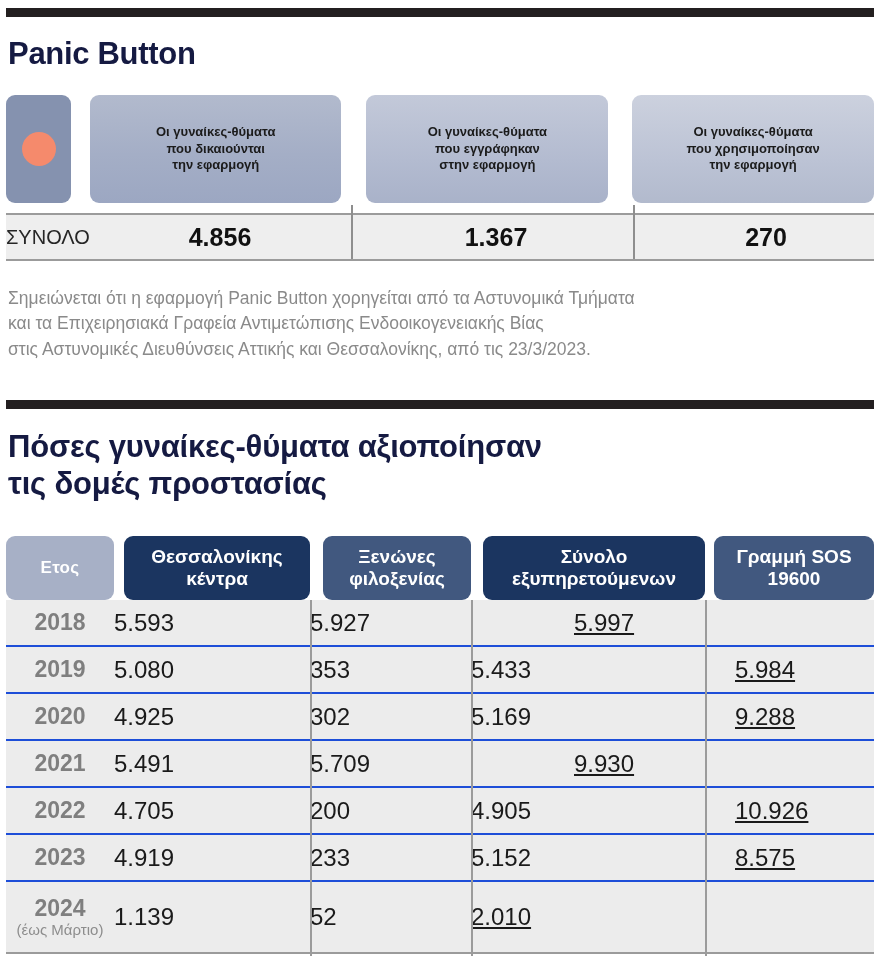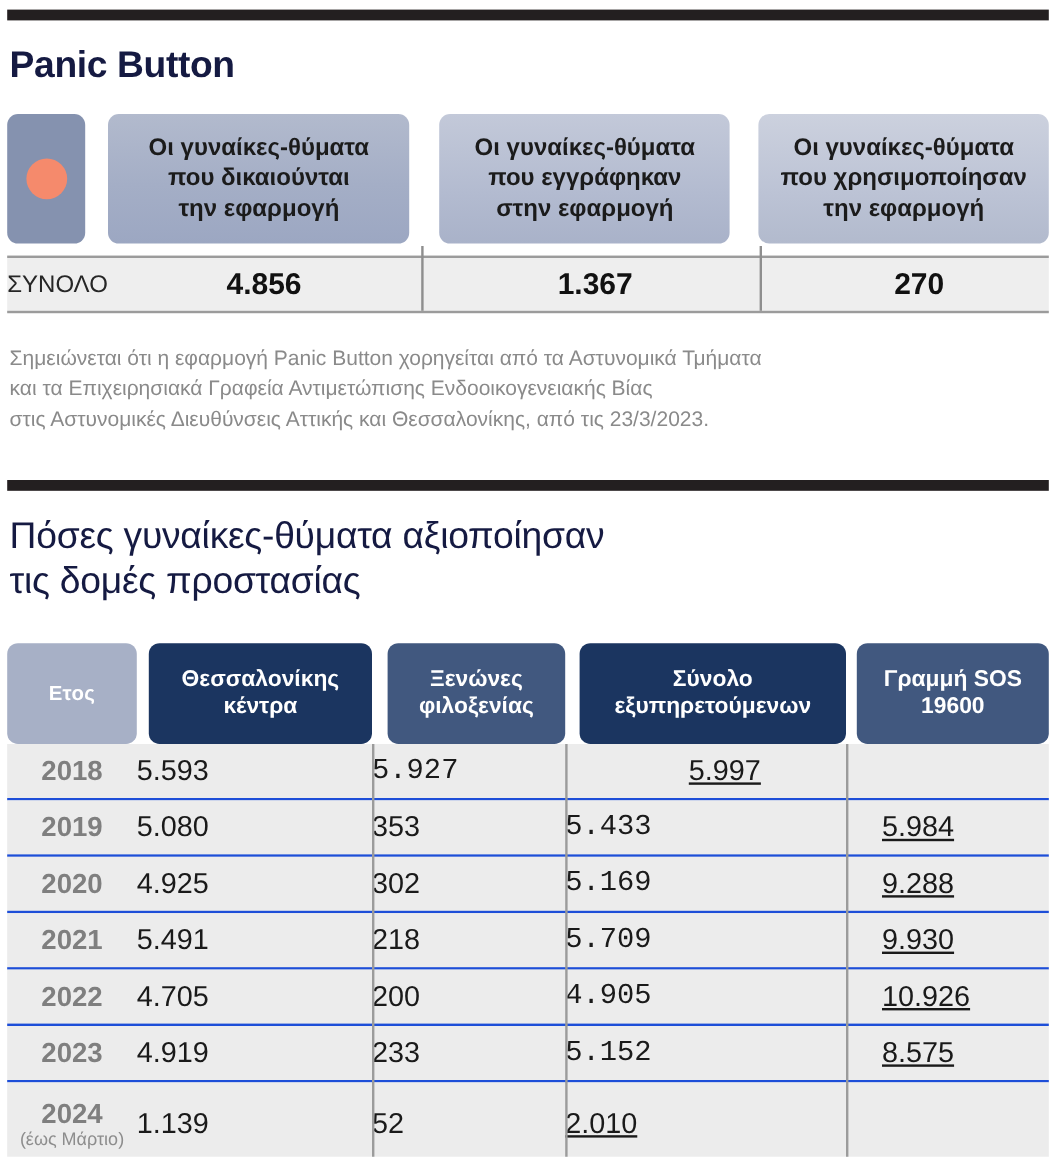--- a/index.html
+++ b/index.html
@@ -57,21 +57,21 @@
     height: 34px;
     border-radius: 50%;
     background: #f58a6c;
   }
   .card {
     border-radius: 9px;
     display: flex;
     align-items: center;
     justify-content: center;
     text-align: center;
-    font-size: 20px;
+    font-size: 13px;
     font-weight: bold;
     line-height: 1.26;
     color: #1b1b1b;
     padding: 4px 6px;
     box-sizing: border-box;
   }
   .card-1 {
     width: 259px;
     margin-left: 19px;
     background: linear-gradient(180deg,#b2bacd 0%,#a4aec6 55%,#9ca7c2 100%);
@@ -128,36 +128,36 @@
     margin: 25px 0 0 2px;
     font-size: 17.5px;
     line-height: 1.45;
     color: #8a8a8a;
   }
 
   
   .rule-2 { margin-top: 38px; }
   .title-2 {
     font-size: 31px;
-    font-weight: normal;
+    font-weight: bold;
     color: #151a42;
     line-height: 1.18;
     margin: 20px 0 0 2px;
     letter-spacing: -0.2px;
   }
 
   
   .tbl {
     margin: 34px 6px 0 6px;
     position: relative;
   }
   .thead {
     display: flex;
     align-items: stretch;
-    height: 84px;
+    height: 64px;
     gap: 0;
   }
   .th {
     border-radius: 9px;
     color: #ffffff;
     display: flex;
     align-items: center;
     justify-content: center;
     text-align: center;
     font-size: 19px;
@@ -201,21 +201,21 @@
   }
   .td-year .sub {
     display: block;
     font-size: 15px;
     font-weight: normal;
     color: #8d8d8d;
     margin-top: 1px;
   }
   .td-c1 { width: 196px; }
   .td-c2 { width: 161px; }
-  .td-c3 { width: 264px; font-family: Liberation Mono, monospace; }
+  .td-c3 { width: 264px; }
   .td-c4 { width: 169px; text-decoration: underline; }
 
   .tbl-vsep {
     position: absolute;
     width: 2px;
     background: #9b9b9b;
     top: 0;
     z-index: 2;
   }
 </style>
@@ -297,21 +297,20 @@
       <div class="trow">
         <div class="td td-year">2020</div>
         <div class="td td-c1">4.925</div>
         <div class="td td-c2">302</div>
         <div class="td td-c3">5.169</div>
         <div class="td td-c4">9.288</div>
       </div>
       <div class="trow">
         <div class="td td-year">2021</div>
         <div class="td td-c1">5.491</div>
-        <div class="td td-c2">218</div>
         <div class="td td-c3">5.709</div>
         <div class="td td-c4">9.930</div>
       </div>
       <div class="trow">
         <div class="td td-year">2022</div>
         <div class="td td-c1">4.705</div>
         <div class="td td-c2">200</div>
         <div class="td td-c3">4.905</div>
         <div class="td td-c4">10.926</div>
       </div>

